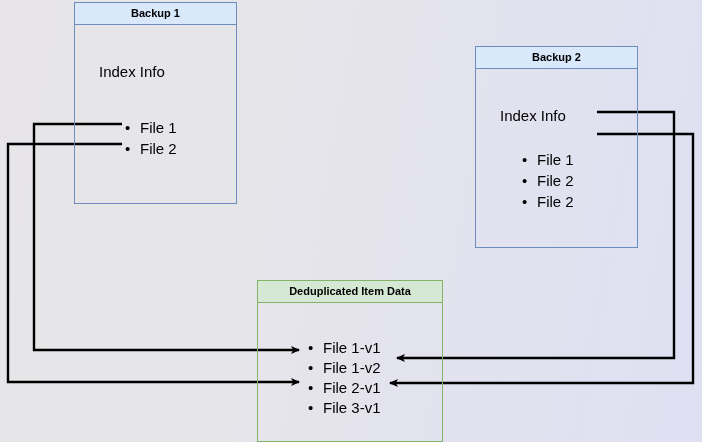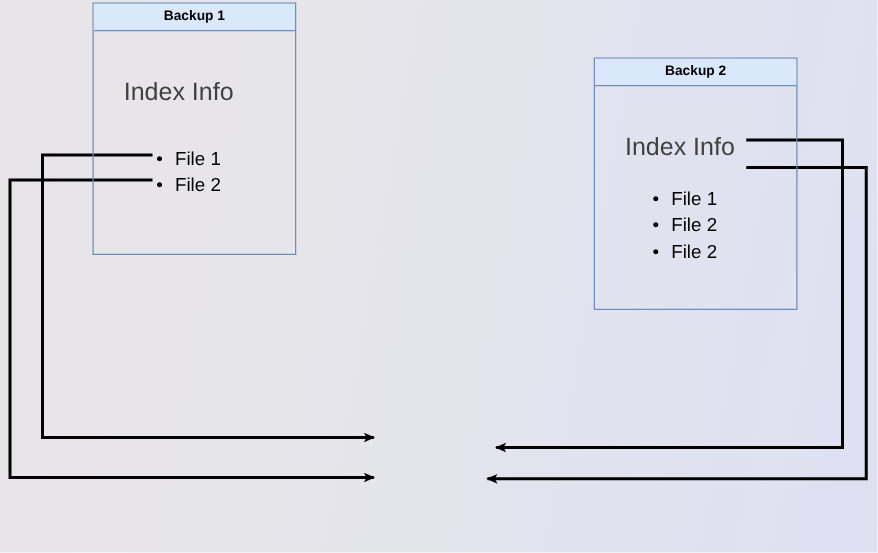--- a/index.html
+++ b/index.html
@@ -58,22 +58,22 @@
   .dedup-box {
     border: 1.5px solid #82b366;
     background: transparent;
   }
   .dedup-box > .box-header {
     background: #d5e8d4;
     border-bottom: 1.5px solid #82b366;
   }
   .index-label {
     position: absolute;
-    font-size: 20px;
-    color: #404040;
+    font-size: 15px;
+    color: #000000;
     white-space: nowrap;
   }
   .file-list {
     position: absolute;
     margin: 0;
     padding: 0;
     list-style: none;
   }
   .file-list li {
     font-size: 15px;
@@ -139,14 +139,25 @@
     <div class="box-body">
       <span class="index-label" style="left:24px; top:38px;">Index Info</span>
       <ul class="file-list" style="left:46px; top:80px;">
         <li>File 1</li>
         <li>File 2</li>
         <li>File 2</li>
       </ul>
     </div>
   </div>
 
+  <div class="box dedup-box" style="left:257px; top:280px; width:186px; height:162px;">
+    <div class="box-header">Deduplicated Item Data</div>
+    <div class="box-body">
+      <ul class="file-list dedup-list" style="left:50px; top:35px;">
+        <li>File 1-v1</li>
+        <li>File 1-v2</li>
+        <li>File 2-v1</li>
+        <li>File 3-v1</li>
+      </ul>
+    </div>
+  </div>
 
 </div>
 
 </body></html>

